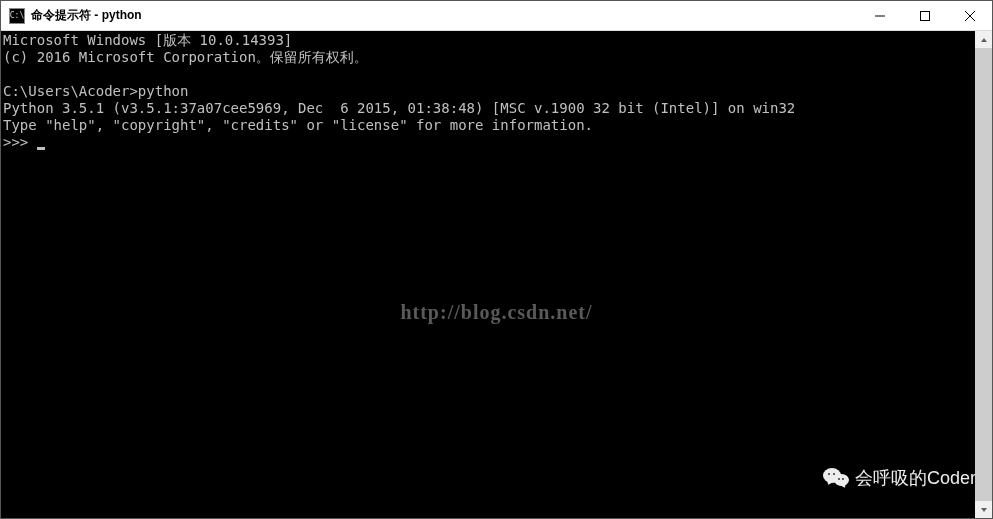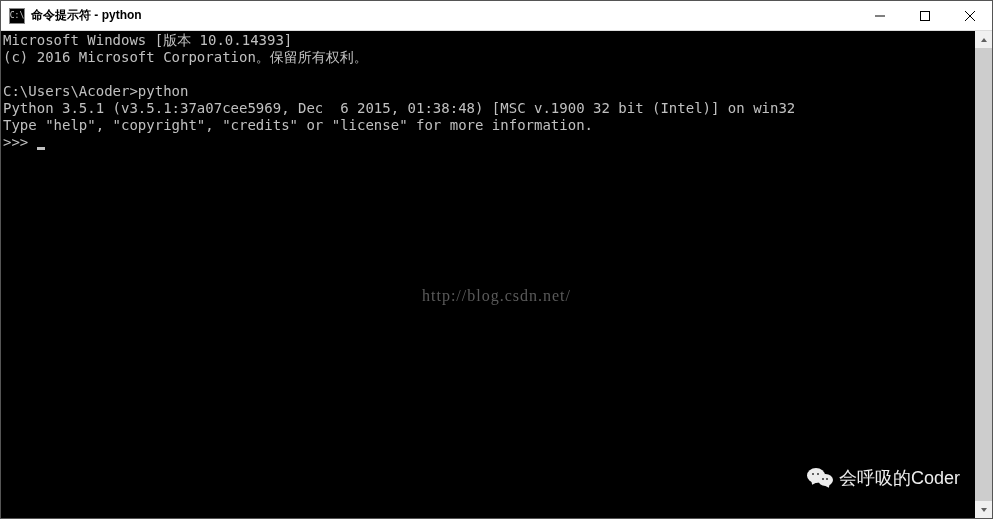--- a/index.html
+++ b/index.html
@@ -121,33 +121,34 @@
     .cursor {
       display: inline-block;
       width: 8px;
       height: 3px;
       background: #c0c0c0;
       vertical-align: bottom;
       margin-bottom: 1px;
     }
     .watermark-url {
       position: absolute;
-      top: 256px;
+      top: 273px;
       left: 50%;
       transform: translateX(-50%);
       color: #5a5a5a;
       font-family: "SimSun", serif;
-      font-size: 16px;
+      font-size: 20px;
       letter-spacing: 1px;
       pointer-events: none;
+      font-weight: bold;
     }
     .watermark-bottom {
       position: absolute;
       bottom: 28px;
-      right: 32px;
+      right: 16px;
       display: flex;
       align-items: center;
       gap: 4px;
       pointer-events: none;
     }
     .wechat-icon {
       width: 28px;
       height: 24px;
       position: relative;
     }

